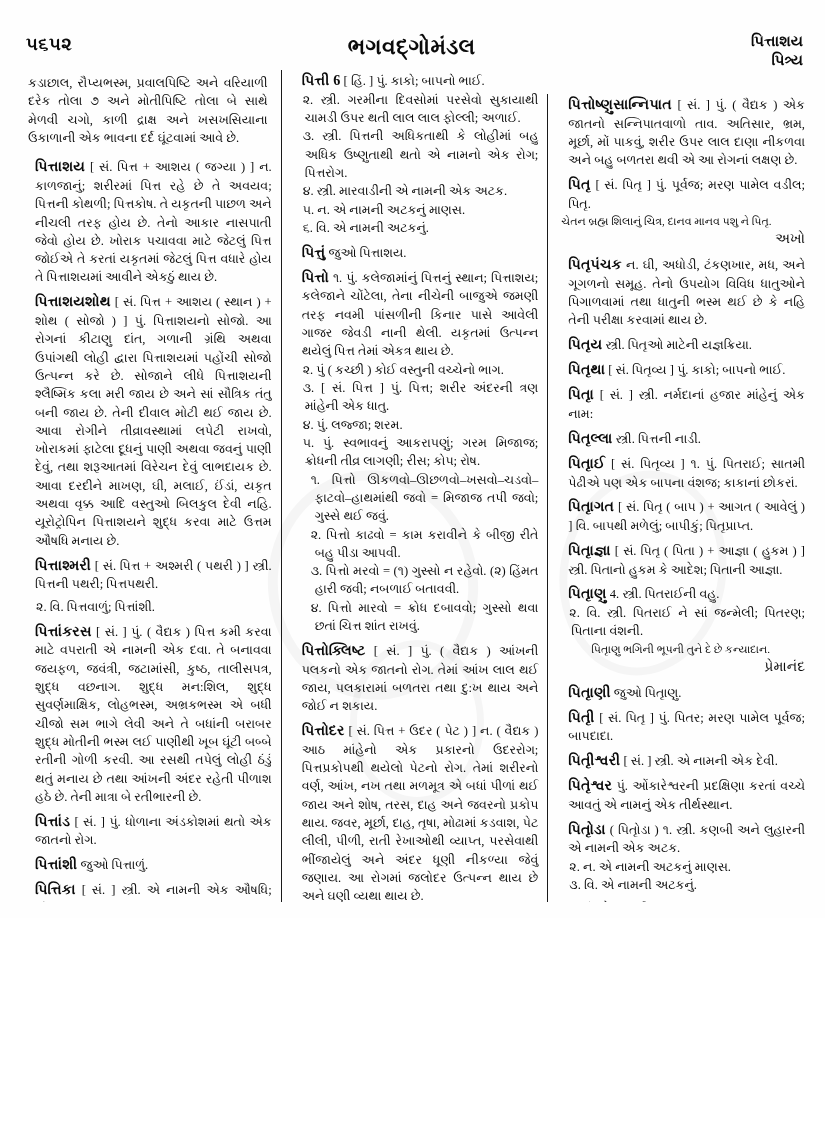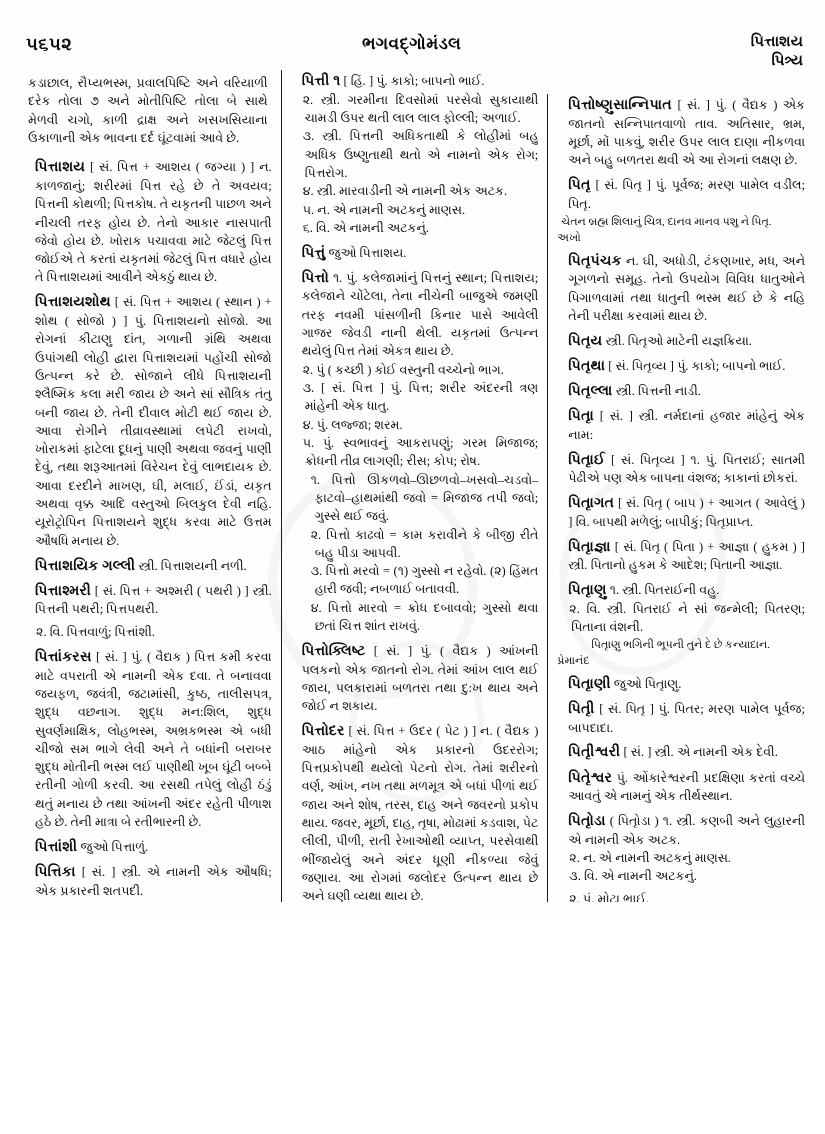--- a/index.html
+++ b/index.html
@@ -54,21 +54,21 @@
     align-items: flex-start;
     justify-content: space-between;
   }
   .hdr-page-no {
     font-size: 18px;
     font-weight: 700;
     letter-spacing: .5px;
     padding-top: 12px;
   }
   .hdr-title {
-    font-size: 17px;
+    font-size: 22px;
     font-weight: 700;
     padding-top: 12px;
     letter-spacing: .3px;
     text-align: right;
   }
   .hdr-guides {
     text-align: right;
     font-size: 15px;
     font-weight: 700;
     line-height: 1.28;
@@ -128,22 +128,22 @@
   .cont { margin: 4px; }
 
   
   .verse {
     font-size: 11px;
     padding-left: 4px;
     margin: 1px 0 0 0;
   }
   .verse.indented { padding-left: 34px; }
   .attrib {
-    text-align: left;
-    font-size: 11px;
+    text-align: right;
+    font-size: 14px;
     margin: 0 10px 3px 0;
   }
 
   .gap { height: 5px; }
 </style>
 </head>
 <body>
 
 <div class="page">
 
@@ -165,44 +165,44 @@
       <div class="col">
         <p class="cont">કડાછાલ, રૌપ્યભસ્મ, પ્રવાલપિષ્ટિ અને વરિયાળી દરેક તોલા ૭ અને મોતીપિષ્ટિ તોલા બે સાથે મેળવી ચગો, કાળી દ્રાક્ષ અને ખસખસિયાના ઉકાળાની એક ભાવના દર્દ ઘૂંટવામાં આવે છે.</p>
         <div class="gap"></div>
         <div class="entry">
           <p class="ent-body"><span class="headword">પિત્તાશય</span> <span>[ સં. પિત્ત + આશય ( જગ્યા ) ]</span> <span>ન. કાળજાનું; શરીરમાં પિત્ત રહે છે તે અવયવ; પિત્તની કોથળી; પિત્તકોષ. તે યકૃતની પાછળ અને નીચલી તરફ હોય છે. તેનો આકાર નાસપાતી જેવો હોય છે. ખોરાક પચાવવા માટે જેટલું પિત્ત જોઈએ તે કરતાં યકૃતમાં જેટલું પિત્ત વધારે હોય તે પિત્તાશયમાં આવીને એકઠું થાય છે.</span></p>
         </div>
         <div class="entry">
           <p class="ent-body"><span class="headword">પિત્તાશયશોથ</span> <span>[ સં. પિત્ત + આશય ( સ્થાન ) + શોથ ( સોજો ) ]</span> <span>પું. પિત્તાશયનો સોજો. આ રોગનાં કીટાણુ દાંત, ગળાની ગ્રંથિ અથવા ઉપાંગથી લોહી દ્વારા પિત્તાશયમાં પહોંચી સોજો ઉત્પન્ન કરે છે. સોજાને લીધે પિત્તાશયની શ્લૈષ્મિક કલા મરી જાય છે અને સાં સૌત્રિક તંતુ બની જાય છે. તેની દીવાલ મોટી થઈ જાય છે. આવા રોગીને તીવ્રાવસ્થામાં લપેટી રાખવો, ખોરાકમાં ફાટેલા દૂધનું પાણી અથવા જવનું પાણી દેવું, તથા શરૂઆતમાં વિરેચન દેવું લાભદાયક છે. આવા દરદીને માખણ, ઘી, મલાઈ, ઈંડાં, યકૃત અથવા વૃક્ક આદિ વસ્તુઓ બિલકુલ દેવી નહિ. યૂરોટ્રોપિન પિત્તાશયને શુદ્ધ કરવા માટે ઉત્તમ ઔષધિ મનાય છે.</span></p>
         </div>
         <div class="entry">
-          <p class="ent-body"><span class="headword">પિત્તાશયિક ગલ્લી</span> <span>સ્ત્રી. પિત્તાશયની નળી.</span></p>
-        </div>
-        <div class="entry">
           <p class="ent-body"><span class="headword">પિત્તાશ્મરી</span> <span>[ સં. પિત્ત + અશ્મરી ( પથરી ) ]</span> <span>સ્ત્રી. પિત્તની પથરી; પિત્તપથરી.</span></p>
         </div>
         <div class="entry">
           <p class="sense">૨. વિ. પિત્તવાળું; પિત્તાંશી.</p>
         </div>
         <div class="entry">
           <p class="ent-body"><span class="headword">પિત્તાંકરસ</span> <span>[ સં. ]</span> <span>પું. ( વૈદ્યક ) પિત્ત કમી કરવા માટે વપરાતી એ નામની એક દવા. તે બનાવવા જયફળ, જવંત્રી, જટામાંસી, કુષ્ઠ, તાલીસપત્ર, શુદ્ધ વછનાગ. શુદ્ધ મન:શિલ, શુદ્ધ સુવર્ણમાક્ષિક, લોહભસ્મ, અભ્રકભસ્મ એ બધી ચીજો સમ ભાગે લેવી અને તે બધાંની બરાબર શુદ્ધ મોતીની ભસ્મ લઈ પાણીથી ખૂબ ઘૂંટી બબ્બે રતીની ગોળી કરવી. આ રસથી તપેલું લોહી ઠંડું થતું મનાય છે તથા આંખની અંદર રહેતી પીળાશ હઠે છે. તેની માત્રા બે રતીભારની છે.</span></p>
+        </div>
+        <div class="entry">
+          <p class="ent-body"><span class="headword">પિત્તાંડ</span> <span>[ સં. ]</span> <span>પું. ધોળાના અંડકોશમાં થતો એક જાતનો રોગ.</span></p>
         </div>
         <div class="entry">
           <p class="ent-body"><span class="headword">પિત્તાંશી</span> <span>જુઓ પિત્તાળું.</span></p>
         </div>
         <div class="entry">
           <p class="ent-body"><span class="headword">પિત્તિકા</span> <span>[ સં. ]</span> <span>સ્ત્રી. એ નામની એક ઔષધિ; એક પ્રકારની શતપદી.</span></p>
         </div>
         <div class="entry">
           <p class="ent-body"><span class="headword">પિત્તિન</span> <span>જુઓ પિત્તરંધ્ર.</span></p>
         </div>
       </div>
       <div class="col">
         <div class="entry">
-          <p class="ent-body"><span class="headword">પિત્તી ૧</span> <span>[ હિં. ]</span> <span>પું. કાકો; બાપનો ભાઈ.</span></p>
+          <p class="ent-body"><span class="headword">પિત્તી 6</span> <span>[ હિં. ]</span> <span>પું. કાકો; બાપનો ભાઈ.</span></p>
           <p class="sense">૨. સ્ત્રી. ગરમીના દિવસોમાં પરસેવો સુકાયાથી ચામડી ઉપર થતી લાલ લાલ ફોલ્લી; અળાઈ.</p>
           <p class="sense">૩. સ્ત્રી. પિત્તની અધિકતાથી કે લોહીમાં બહુ અધિક ઉષ્ણુતાથી થતો એ નામનો એક રોગ; પિત્તરોગ.</p>
           <p class="sense">૪. સ્ત્રી. મારવાડીની એ નામની એક અટક.</p>
           <p class="sense">૫. ન. એ નામની અટકનું માણસ.</p>
           <p class="sense">૬. વિ. એ નામની અટકનું.</p>
         </div>
         <div class="entry">
           <p class="ent-body"><span class="headword">પિત્તું</span> <span>જુઓ પિત્તાશય.</span></p>
         </div>
         <div class="entry">
@@ -238,36 +238,36 @@
         <div class="entry">
           <p class="ent-body"><span class="headword">પિતૃપંચક</span> <span>ન. ઘી, અધોડી, ટંકણખાર, મધ, અને ગૂગળનો સમૂહ. તેનો ઉપયોગ વિવિધ ધાતુઓને પિગાળવામાં તથા ધાતુની ભસ્મ થઈ છે કે નહિ તેની પરીક્ષા કરવામાં થાય છે.</span></p>
         </div>
         <div class="entry">
           <p class="ent-body"><span class="headword">પિતૃય</span> <span>સ્ત્રી. પિતૃઓ માટેની યજ્ઞક્રિયા.</span></p>
         </div>
         <div class="entry">
           <p class="ent-body"><span class="headword">પિતૃથા</span> <span>[ સં. પિતૃવ્ય ]</span> <span>પું. કાકો; બાપનો ભાઈ.</span></p>
         </div>
         <div class="entry">
+          <p class="ent-body"><span class="headword">પિતૃા</span> <span>[ સં. ]</span> <span>સ્ત્રી. નર્મદાનાં હજાર માંહેનું એક નામ:</span></p>
+        </div>
+        <div class="entry">
           <p class="ent-body"><span class="headword">પિતૃલ્લા</span> <span>સ્ત્રી. પિત્તની નાડી.</span></p>
         </div>
         <div class="entry">
-          <p class="ent-body"><span class="headword">પિતૃા</span> <span>[ સં. ]</span> <span>સ્ત્રી. નર્મદાનાં હજાર માંહેનું એક નામ:</span></p>
-        </div>
-        <div class="entry">
           <p class="ent-body"><span class="headword">પિતૃાઈ</span> <span>[ સં. પિતૃવ્ય ]</span> <span>૧. પું. પિતરાઈ; સાતમી પેઢીએ પણ એક બાપના વંશજ; કાકાનાં છોકરાં.</span></p>
         </div>
         <div class="entry">
           <p class="ent-body"><span class="headword">પિતૃાગત</span> <span>[ સં. પિતૃ ( બાપ ) + આગત ( આવેલું ) ]</span> <span>વિ. બાપથી મળેલું; બાપીકું; પિતૃપ્રાપ્ત.</span></p>
         </div>
         <div class="entry">
           <p class="ent-body"><span class="headword">પિતૃાજ્ઞા</span> <span>[ સં. પિતૃ ( પિતા ) + આજ્ઞા ( હુકમ ) ]</span> <span>સ્ત્રી. પિતાનો હુકમ કે આદેશ; પિતાની આજ્ઞા.</span></p>
         </div>
         <div class="entry">
-          <p class="ent-body"><span class="headword">પિતૃાણુ</span> <span>૧. સ્ત્રી. પિતરાઈની વહુ.</span></p>
+          <p class="ent-body"><span class="headword">પિતૃાણુ</span> <span>4. સ્ત્રી. પિતરાઈની વહુ.</span></p>
           <p class="sense">૨. વિ. સ્ત્રી. પિતરાઈ ને સાં જન્મેલી; પિતરણ; પિતાના વંશની.</p>
           <p class="verse indented">પિતૃાણુ ભગિની ભૂપની તુને દે છે કન્યાદાન.</p>
           <p class="attrib">પ્રેમાનંદ</p>
         </div>
         <div class="entry">
           <p class="ent-body"><span class="headword">પિતૃાણી</span> <span>જુઓ પિતૃાણુ.</span></p>
         </div>
         <div class="entry">
           <p class="ent-body"><span class="headword">પિતૃી</span> <span>[ સં. પિતૃ ]</span> <span>પું. પિતર; મરણ પામેલ પૂર્વજ; બાપદાદા.</span></p>
         </div>

